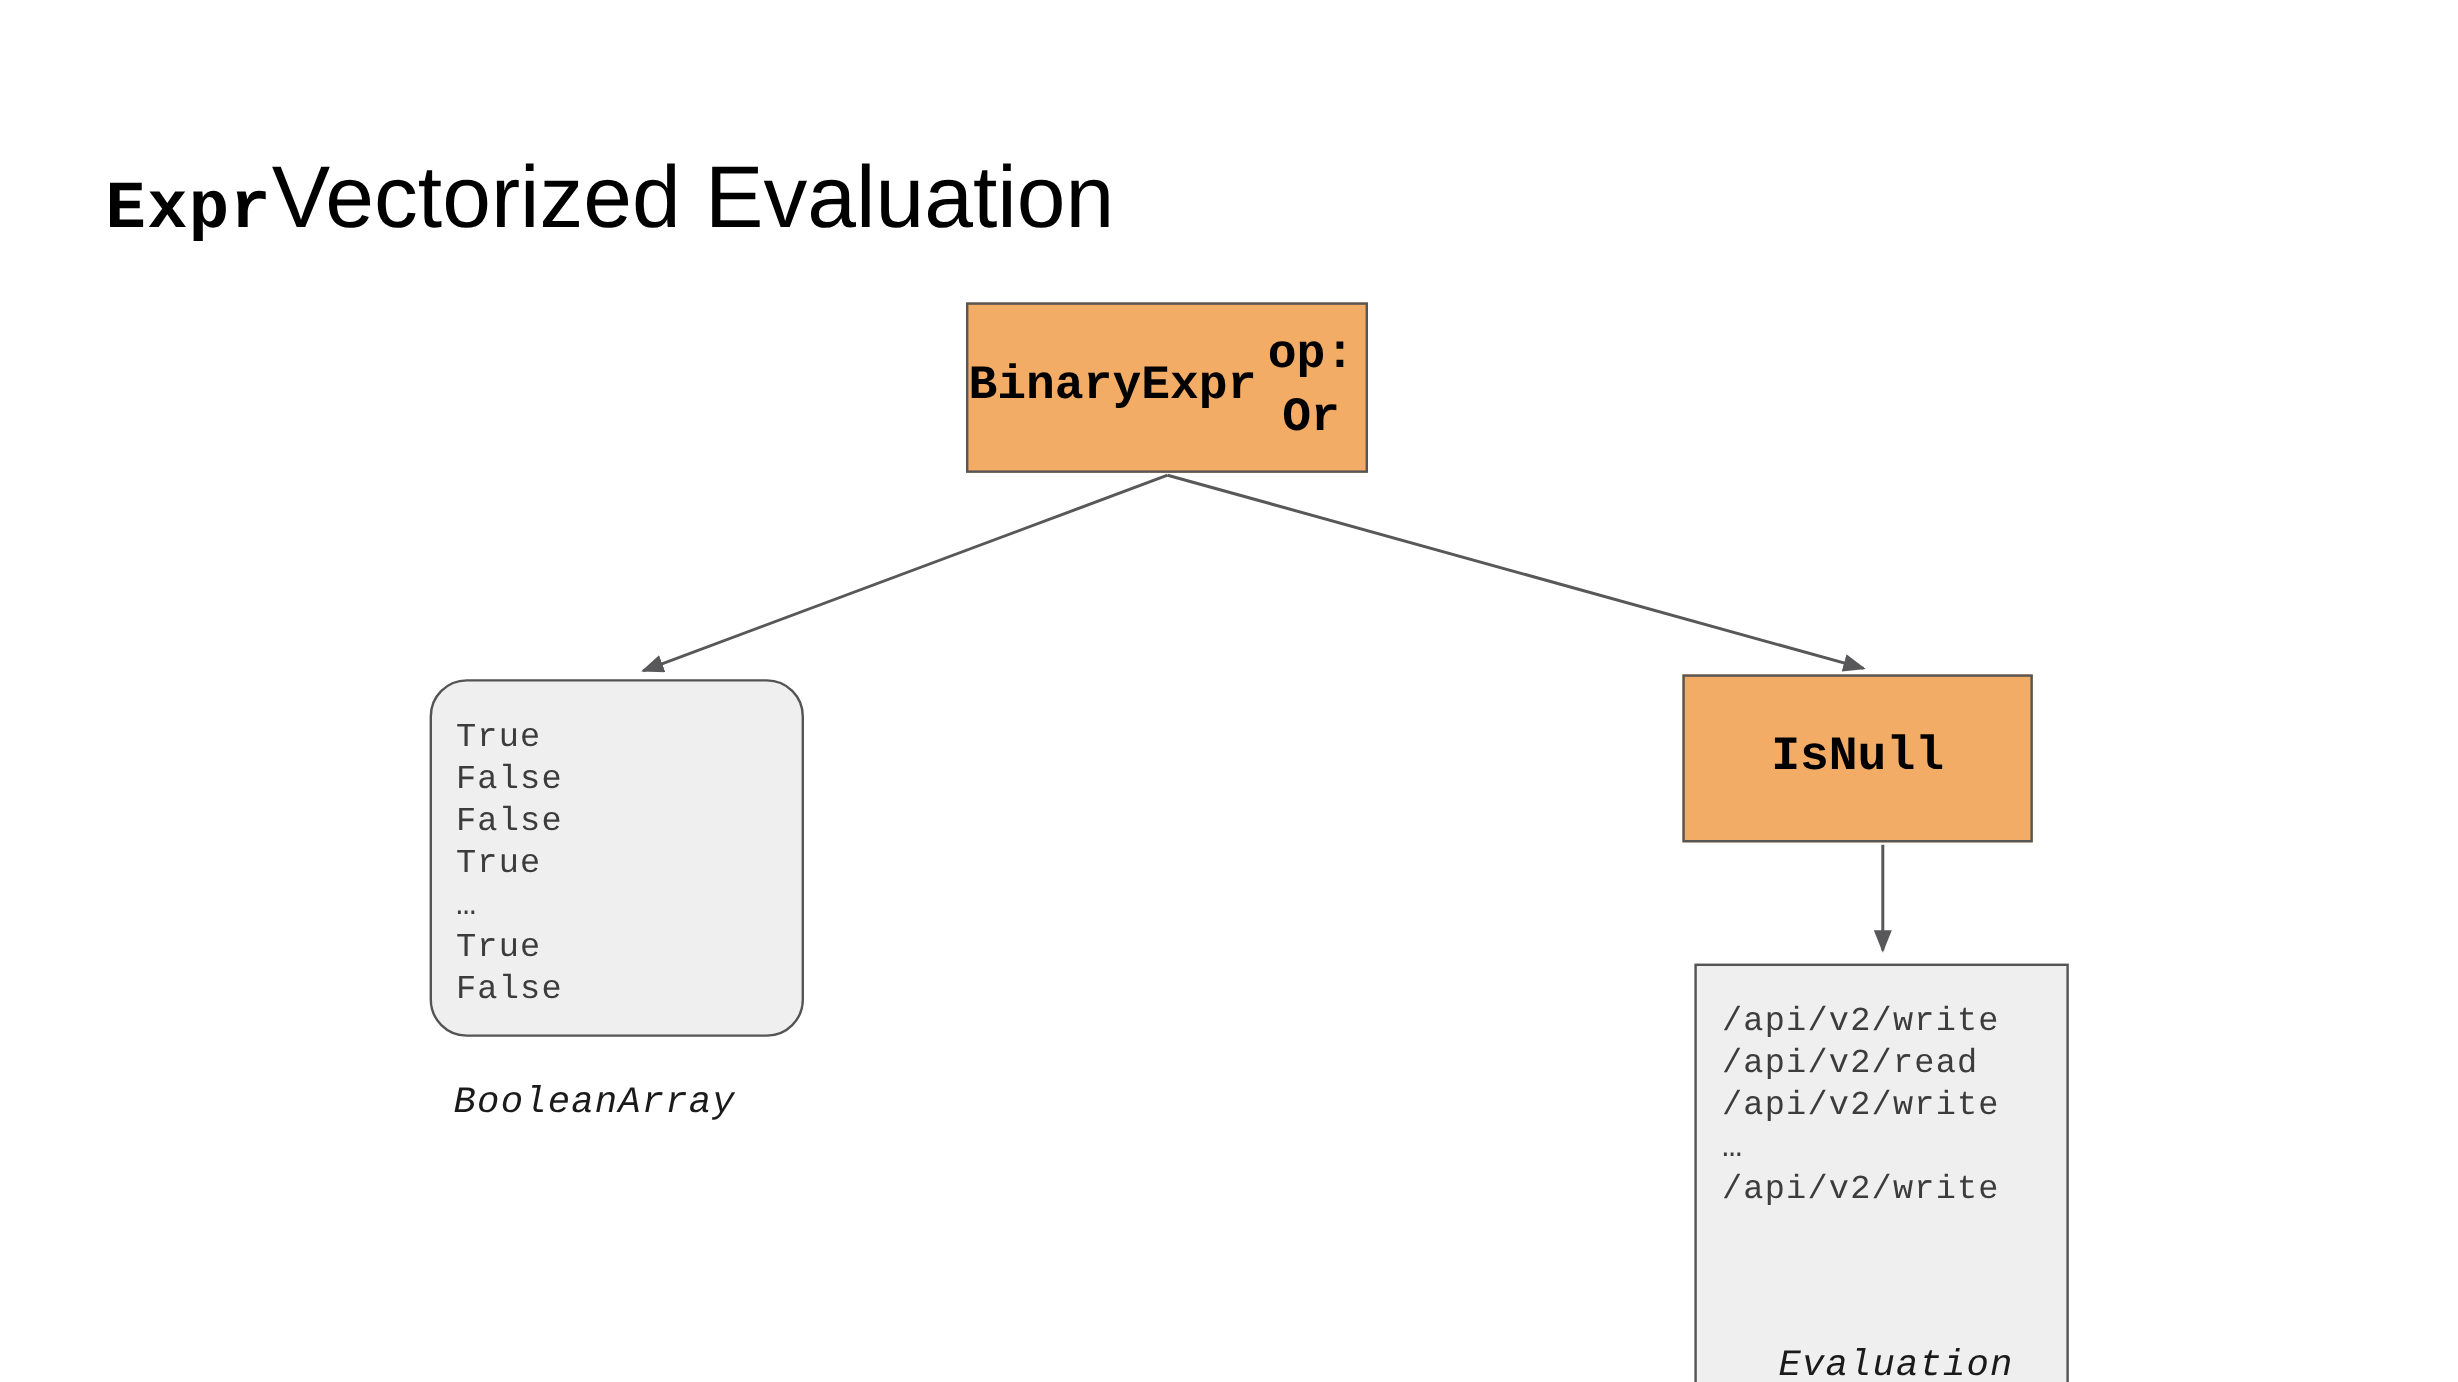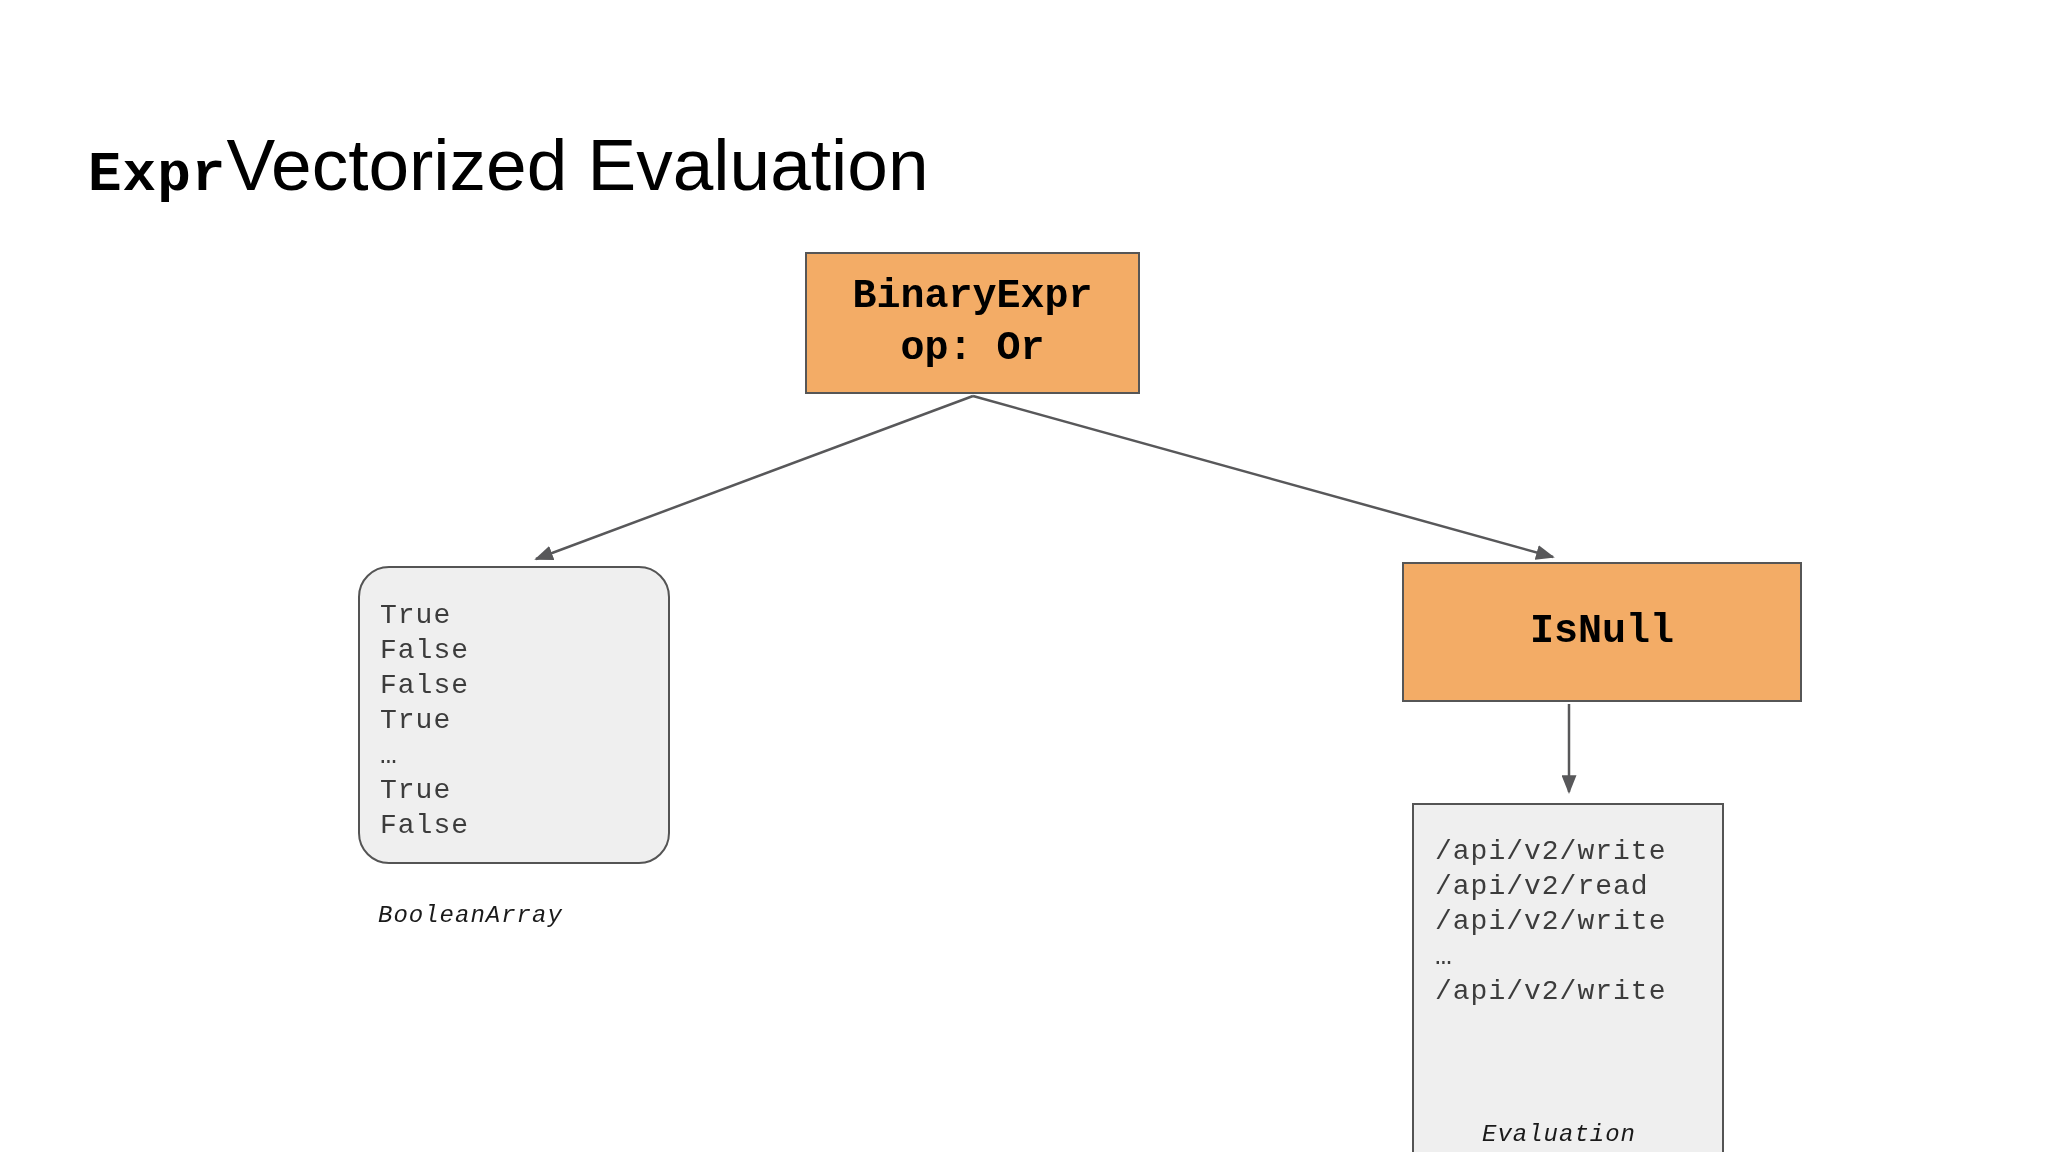--- a/index.html
+++ b/index.html
@@ -34,54 +34,54 @@
     font-family: "Liberation Sans", sans-serif;
     font-size: 73px;
     letter-spacing: 0px;
   }
   
   .expr-node {
     position: absolute;
     background: var(--node_fill, #F3AC66);
     border: 2.5px solid var(--node_border, #565656);
     display: flex;
-    flex-direction: column;
+    flex-direction: row;
     align-items: center;
     justify-content: center;
     font-family: "Liberation Mono", monospace;
     font-weight: bold;
     font-size: 40px;
     line-height: 52px;
     color: var(--text, #000);
     box-sizing: border-box;
     text-align: center;
   }
   #node-binary-expr { left: 805px; top: 252px; width: 335px; height: 142px; }
-  #node-is-null     { left: 1402px; top: 562px; width: 400px; height: 140px; }
+  #node-is-null     { left: 1402px; top: 562px; width: 292px; height: 140px; }
   
   .array-box {
     position: absolute;
     background: var(--array_fill, #EFEFEF);
     border: 2.5px solid var(--array_border, #545454);
     box-sizing: border-box;
     font-family: "Liberation Mono", monospace;
     font-size: 28px;
     line-height: 35px;
     color: var(--values_text, #3c3c3c);
     letter-spacing: 1px;
   }
   #boolean-array-box { left: 358px;  top: 566px; width: 312px; height: 298px; padding: 30px 0 0 20px; border-radius: 31px; }
   #string-array-box  { left: 1412px; top: 803px; width: 312px; height: 382px; padding: 29px 0 0 21px; }
   .value-line { white-space: pre; }
   
   .array-caption {
     position: absolute;
     font-family: "Liberation Mono", monospace;
     font-style: italic;
-    font-size: 24px;
+    font-size: 31px;
     color: #1a1a1a;
     letter-spacing: 1px;
     white-space: pre;
   }
   #boolean-array-caption { left: 378px;  top: 902px; }
   #string-array-caption  { left: 1482px; top: 1121px; }
   
   #arrow-layer {
     position: absolute;
     left: 0; top: 0;

